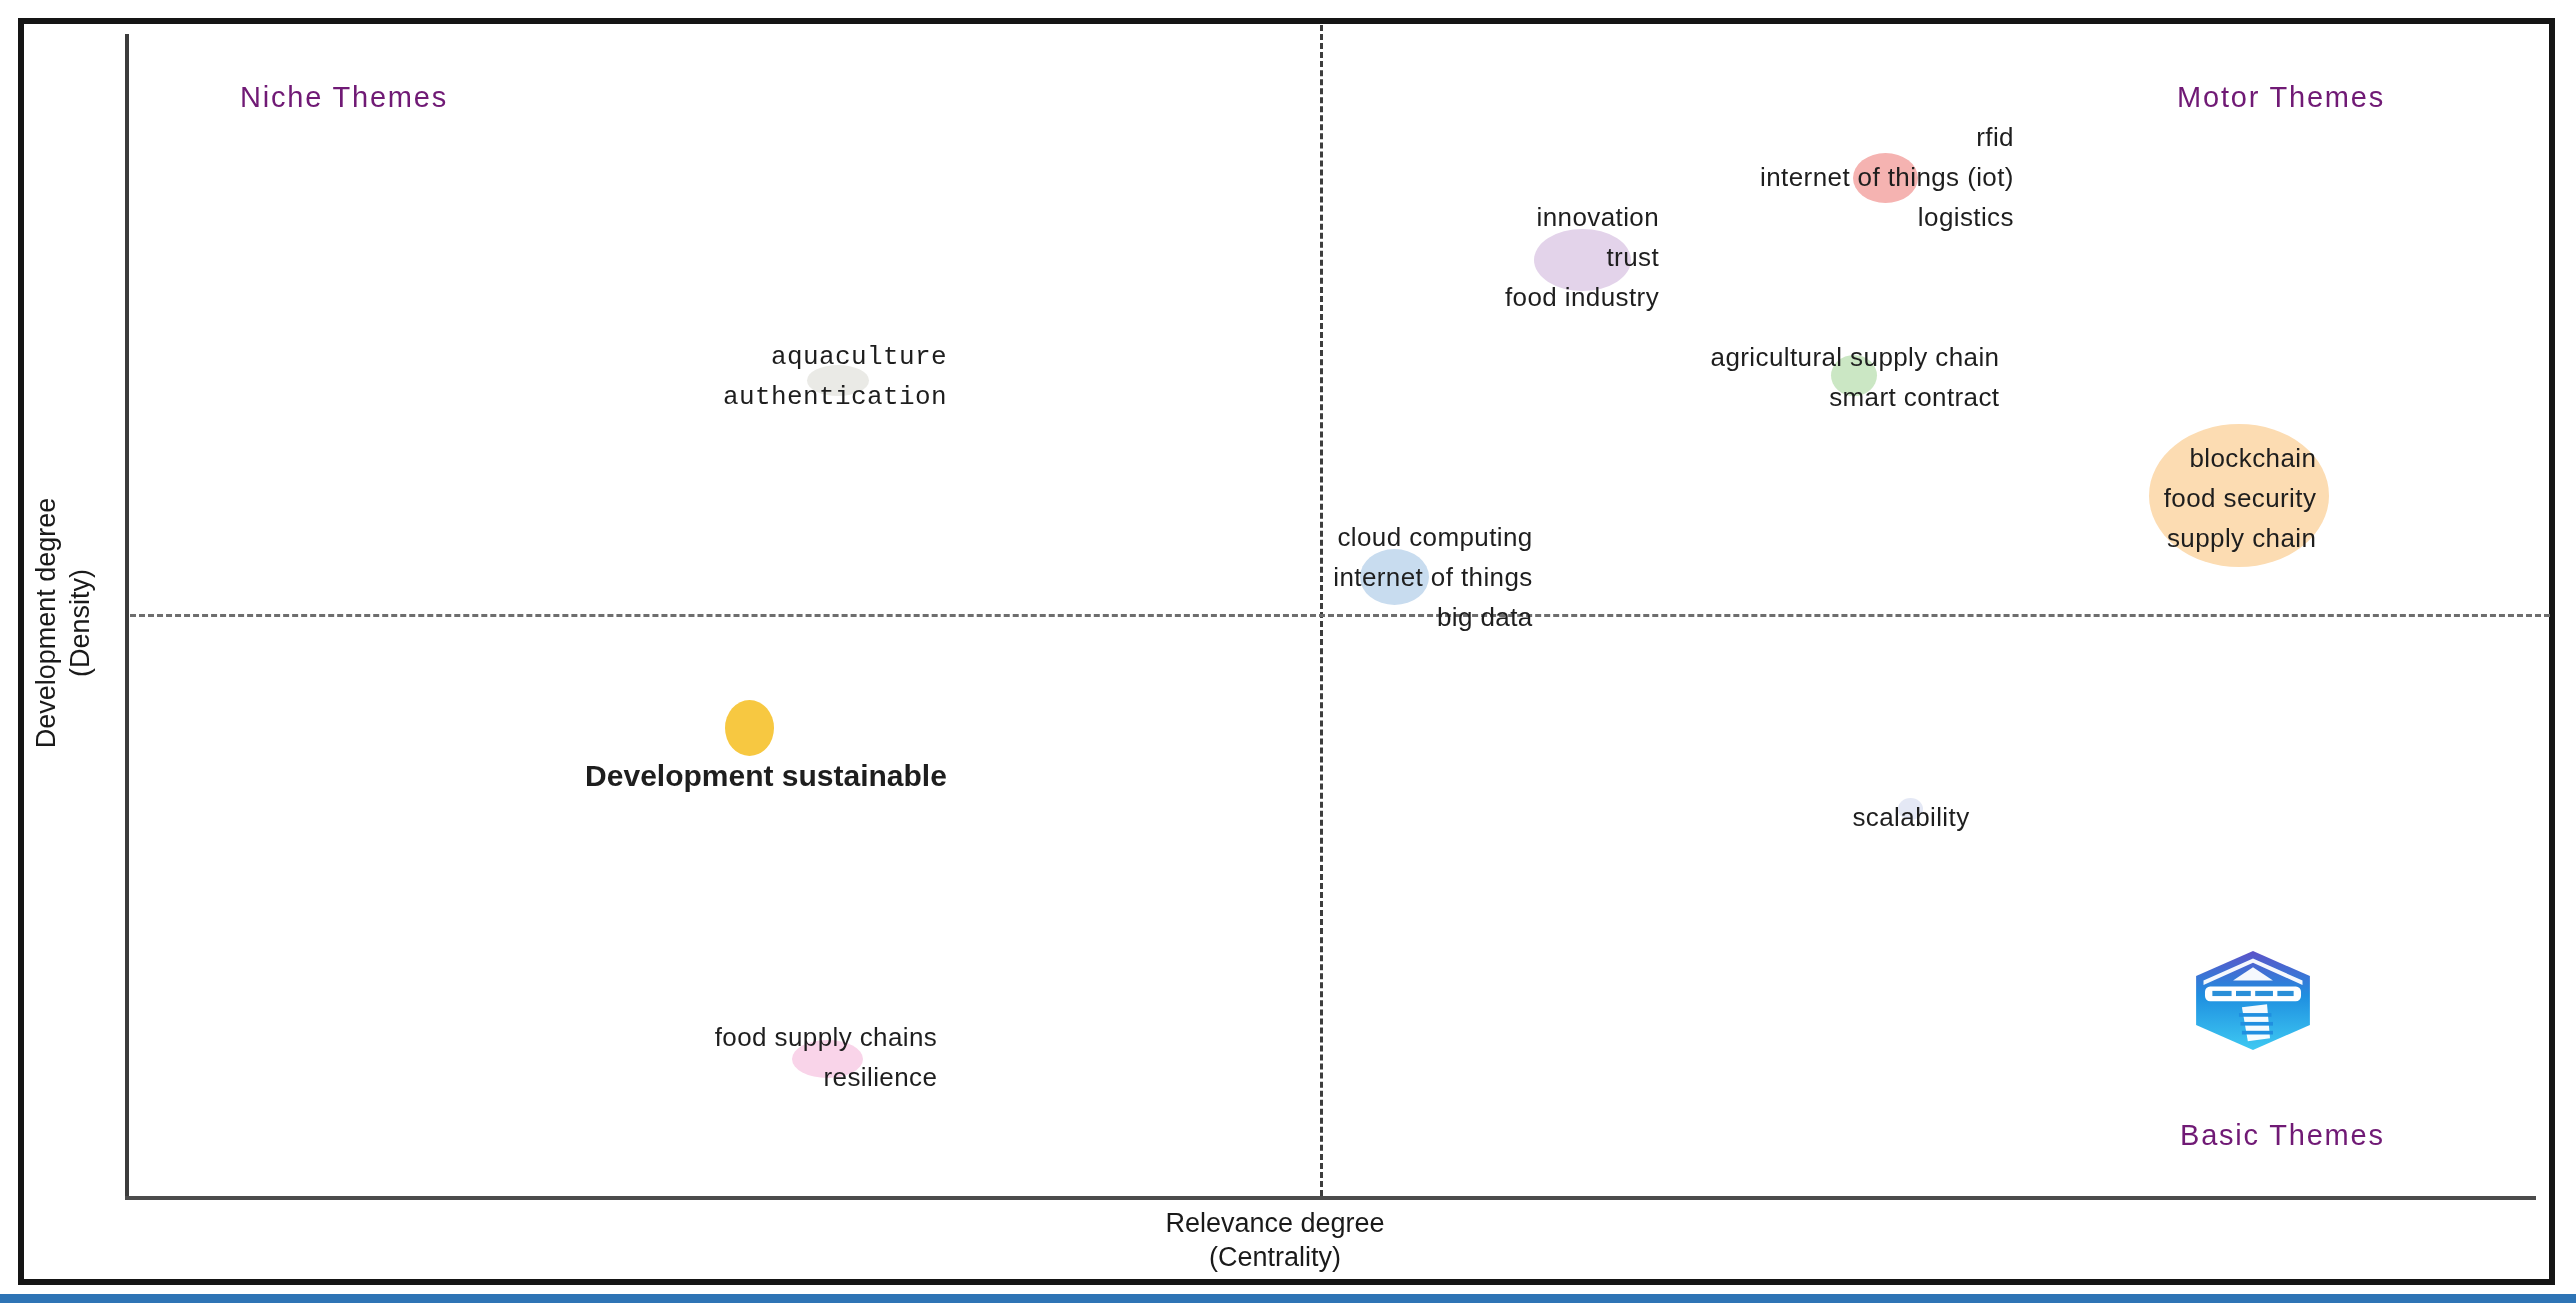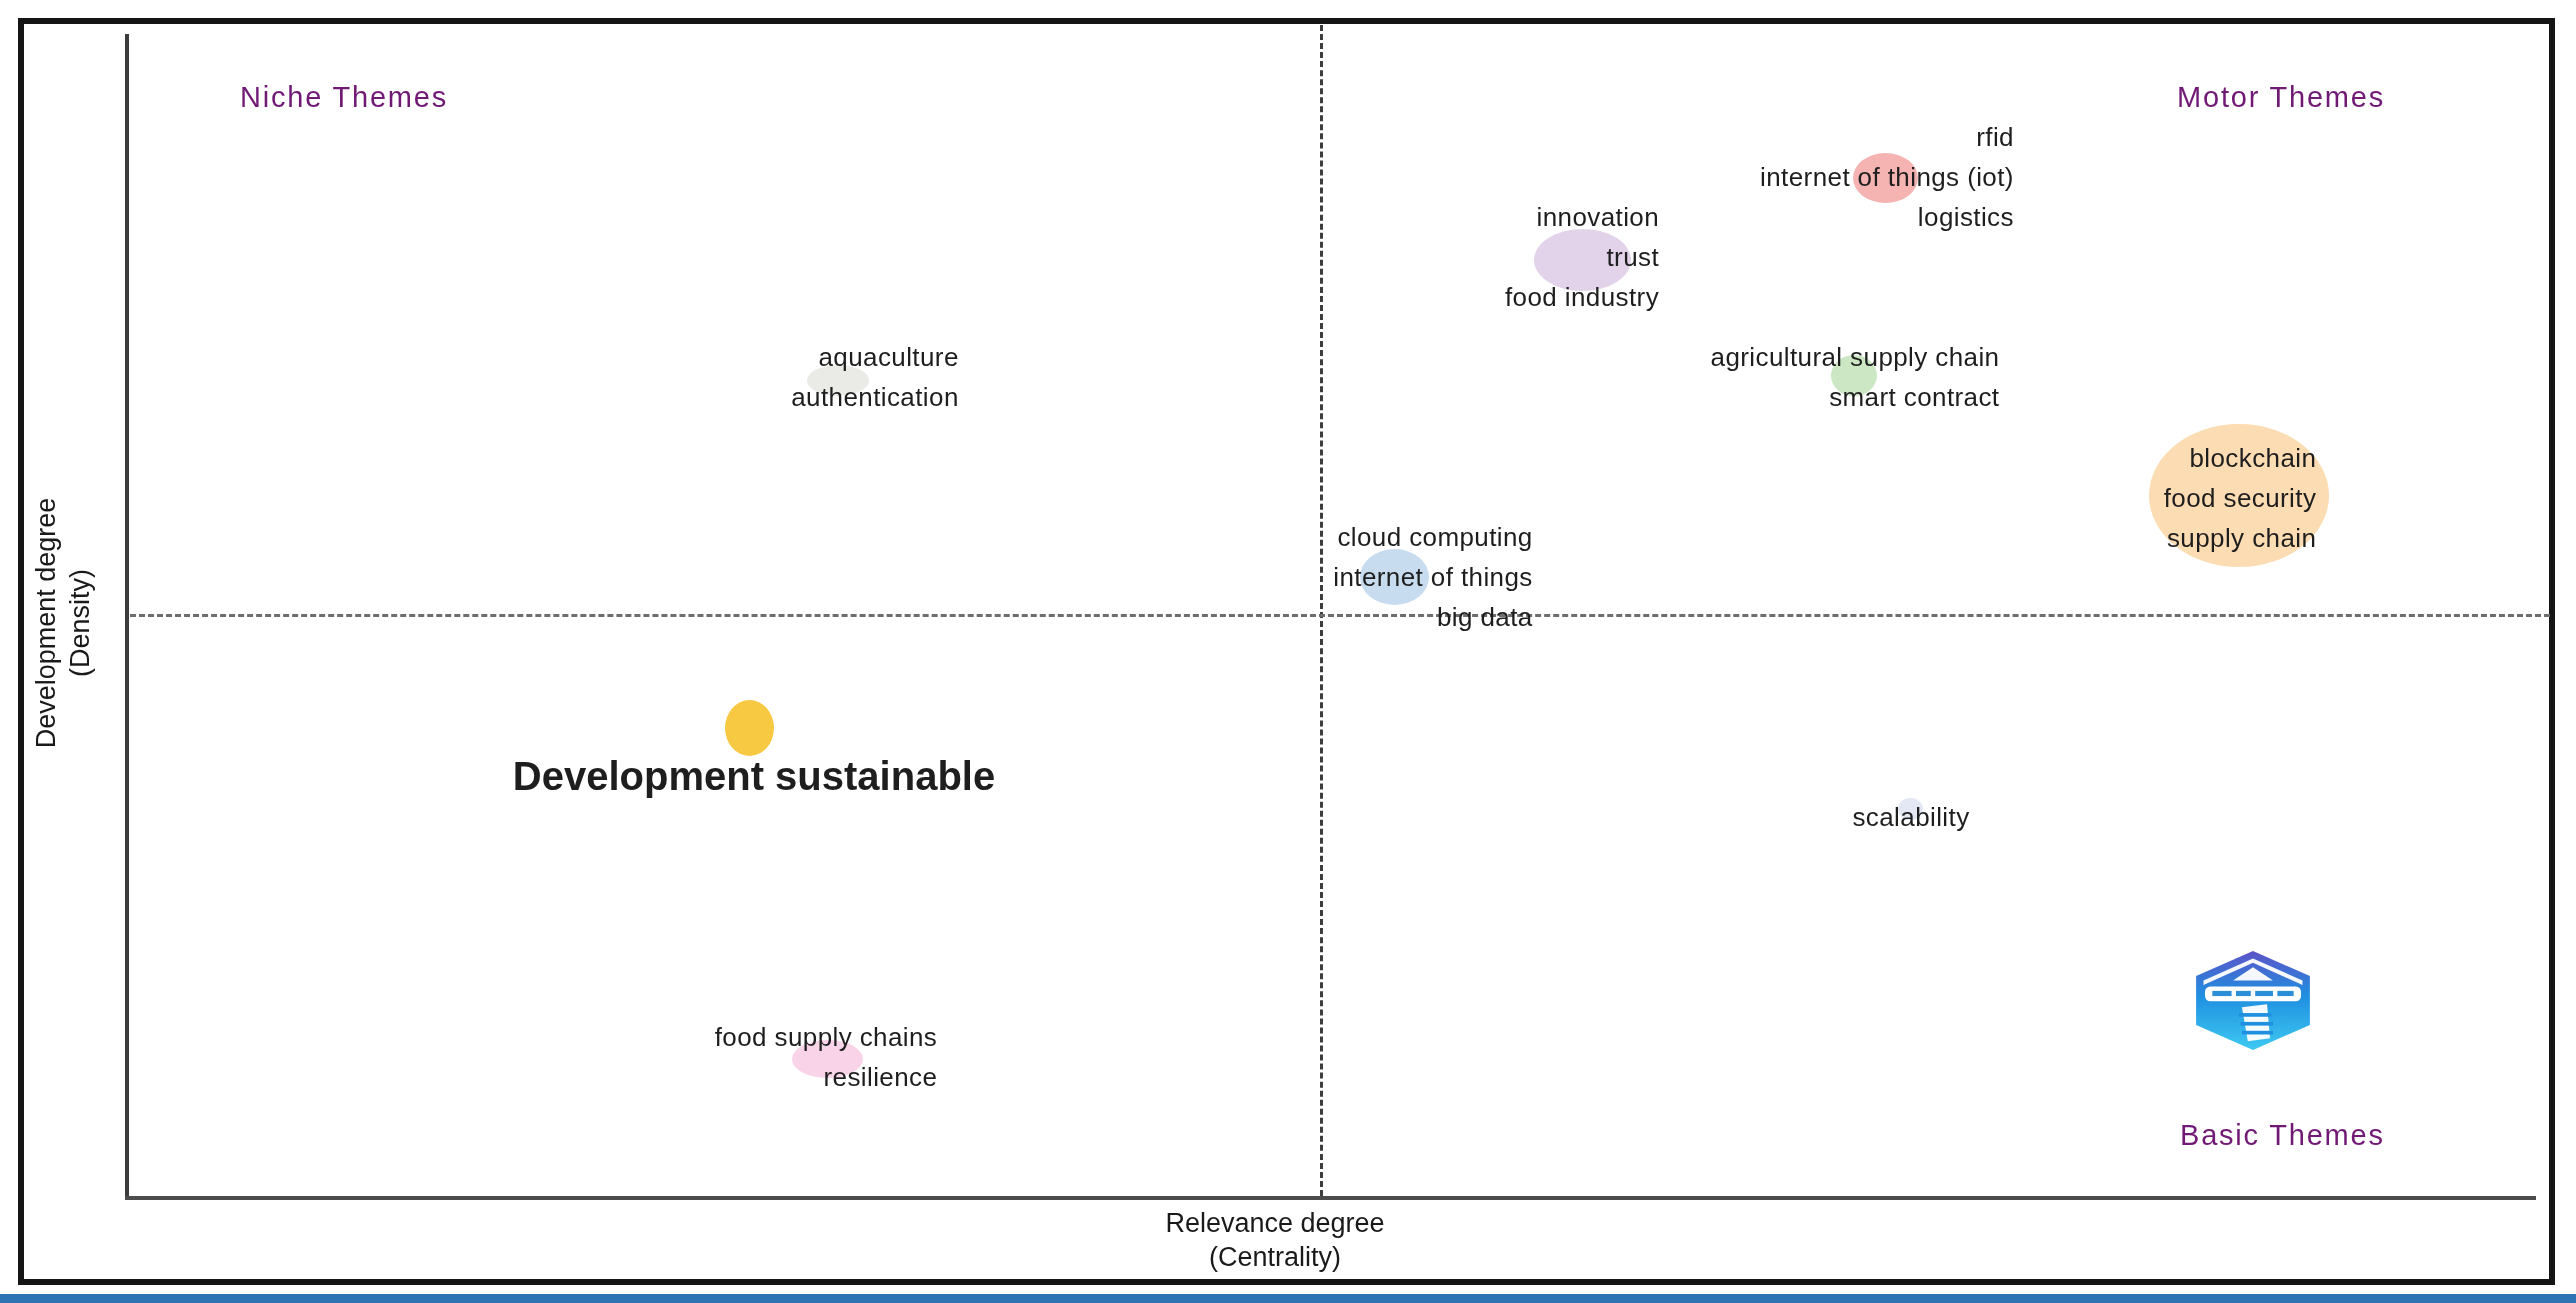--- a/index.html
+++ b/index.html
@@ -11,21 +11,21 @@
   .x-axis-line{position:absolute;left:125px;top:1196px;width:2411px;height:4.4px;background:#4c4c4c;}
   .v-dash{position:absolute;left:1320px;top:25px;height:1171px;width:0;
         border-left:3.7px dashed #3d3d3d;}
   .h-dash{position:absolute;left:130px;top:614px;width:2420px;height:0;
         border-top:3.7px dashed #6e6e6e;}
   .quad-label{position:absolute;color:#701a75;font-size:29px;letter-spacing:1.8px;
         line-height:41px;white-space:nowrap;}
   .bubble{position:absolute;border-radius:50%;}
   .cluster-label{position:absolute;transform:translate(-50%,-50%);text-align:right;
         color:#1e1e1e;font-size:26px;line-height:40px;white-space:nowrap;letter-spacing:0.4px;}
-  .cluster-label.bold{font-weight:bold;font-size:40px;letter-spacing:0;}
+  .cluster-label.bold{font-weight:bold;font-size:30px;letter-spacing:0;margin-left:12px;}
   .axis-label-x{position:absolute;left:1275px;top:1206px;transform:translateX(-50%);
         text-align:center;color:#1a1a1a;font-size:27px;line-height:34px;white-space:nowrap;}
   .axis-label-y{position:absolute;left:63px;top:623px;transform:translate(-50%,-50%) rotate(-90deg);
         text-align:center;color:#1a1a1a;font-size:27px;line-height:34px;white-space:nowrap;}
   .bottom-bar{position:absolute;left:0px;top:1294px;width:2576px;height:9.6px;background:#2e74b5;}
   .logo{position:absolute;left:2196px;top:951px;width:114px;height:99px;}
 </style>
 </head>
 <body>
 
@@ -48,21 +48,21 @@
         <div>internet of things (iot)</div>
         <div>logistics</div>
       </div>
       <div class="bubble" style="left: 1534px; top: 229px; width: 97px; height: 62px; background: rgb(227, 211, 234);"></div>
       <div class="cluster-label" style="left: 1582px; top: 257px;">
         <div>innovation</div>
         <div>trust</div>
         <div>food industry</div>
       </div>
       <div class="bubble" style="left: 807px; top: 365px; width: 62px; height: 31px; background: rgb(234, 234, 230);"></div>
-      <div class="cluster-label" style="left: 875px; top: 377px;">
+      <div class="cluster-label" style="left: 835px; top: 377px; font-family: Liberation Mono, monospace;">
         <div>aquaculture</div>
         <div>authentication</div>
       </div>
       <div class="bubble" style="left: 1831px; top: 355px; width: 46px; height: 41px; background: rgb(203, 231, 196);"></div>
       <div class="cluster-label" style="left: 1855px; top: 377px;">
         <div>agricultural supply chain</div>
         <div>smart contract</div>
       </div>
       <div class="bubble" style="left: 2149px; top: 424px; width: 180px; height: 143px; background: rgb(252, 220, 178);"></div>
       <div class="cluster-label" style="left: 2240px; top: 498px;">

